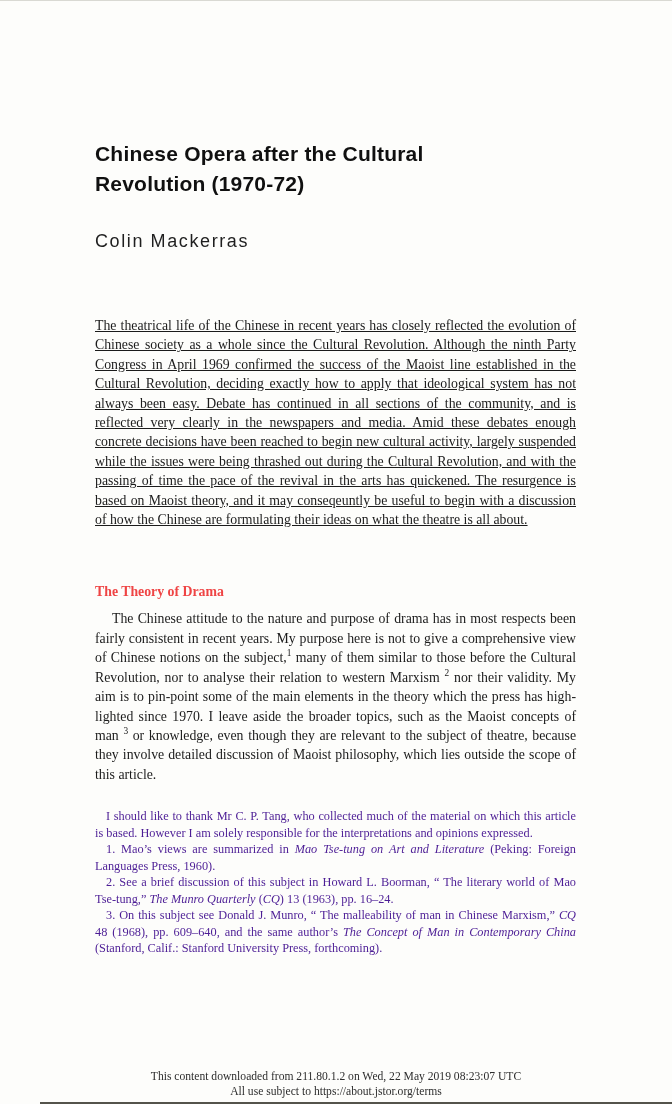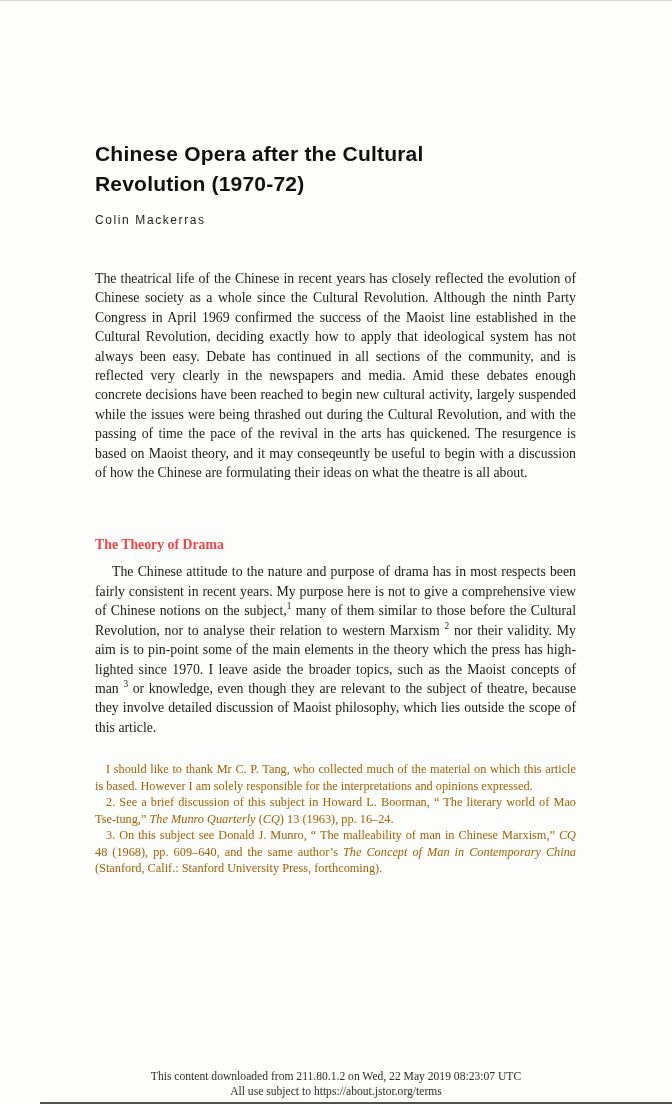--- a/index.html
+++ b/index.html
@@ -31,47 +31,47 @@
   .title {
     font-family: "Liberation Sans", sans-serif;
     font-weight: bold;
     font-size: 21px;
     line-height: 30px;
     letter-spacing: 0.2px;
     color: #101010;
   }
   .title-line { display: block; }
   .author {
-    margin-top: 14px;
+    margin-top: 32px;
     font-family: "Liberation Sans", sans-serif;
     font-weight: normal;
-    font-size: 12px;
+    font-size: 18px;
     letter-spacing: 1.6px;
     color: #1f1f1f;
   }
   .body-par {
     text-align: justify;
     font-size: 13.8px;
     line-height: 19.4px;
     color: #1b1b1b;
   }
-  .intro { margin-top: 42px; }
+  .intro { margin-top: 64px; text-decoration: underline; }
   .section-heading {
     margin-top: 55px;
     font-size: 13.8px;
     font-weight: bold;
     color: #ef4444;
   }
   .indented { margin-top: 9px; text-indent: 17px; }
   sup { font-size: 0.68em; line-height: 0; vertical-align: super; }
   .footnotes {
     margin-top: 24px;
     font-size: 12.3px;
     line-height: 16.5px;
-    color: #a16207;
+    color: #4c1d95;
   }
   .footnote { text-align: justify; text-indent: 11px; }
   .jstor-footer {
     position: absolute;
     bottom: 5px;
     left: 0; right: 0;
     text-align: center;
     font-size: 11.6px;
     line-height: 14.5px;
     color: #2d2d2d;
@@ -93,20 +93,21 @@
     </header>
 
     <p class="body-par intro">The theatrical life of the Chinese in recent years has closely reflected the evolution of Chinese society as a whole since the Cultural Revolution. Although the ninth Party Congress in April 1969 confirmed the success of the Maoist line established in the Cultural Revolution, deciding exactly how to apply that ideological system has not always been easy. Debate has continued in all sections of the community, and is reflected very clearly in the newspapers and media. Amid these debates enough concrete decisions have been reached to begin new cultural activity, largely suspended while the issues were being thrashed out during the Cultural Revolution, and with the passing of time the pace of the revival in the arts has quickened. The resurgence is based on Maoist theory, and it may conseqeuntly be useful to begin with a discussion of how the Chinese are formulating their ideas on what the theatre is all about.</p>
 
     <h2 class="section-heading">The Theory of Drama</h2>
 
     <p class="body-par indented"><span>The Chinese attitude to the nature and purpose of drama has in most respects been fairly consistent in recent years. My purpose here is not to give a comprehensive view of Chinese notions on the subject,</span><sup>1</sup><span> many of them similar to those before the Cultural Revolution, nor to analyse their relation to western Marxism </span><sup>2</sup><span> nor their validity. My aim is to pin-point some of the main elements in the theory which the press has high-lighted since 1970. I leave aside the broader topics, such as the Maoist concepts of man </span><sup>3</sup><span> or knowledge, even though they are relevant to the subject of theatre, because they involve detailed discussion of Maoist philosophy, which lies outside the scope of this article.</span></p>
 
     <section class="footnotes">
       <p class="footnote"><span>I should like to thank Mr C. P. Tang, who collected much of the material on which this article is based.  However I am solely responsible for the interpretations and opinions expressed.</span></p>
+      <p class="footnote"><span>1. Mao’s views are summarized in </span><span style="font-style: italic;">Mao Tse-tung on Art and Literature</span><span> (Peking: Foreign Languages Press, 1960).</span></p>
       <p class="footnote"><span>2. See a brief discussion of this subject in Howard L. Boorman, “ The literary world of Mao Tse-tung,” </span><span style="font-style: italic;">The Munro Quarterly</span><span> (</span><span style="font-style: italic;">CQ</span><span>) 13 (1963), pp. 16–24.</span></p>
       <p class="footnote"><span>3. On this subject see Donald J. Munro, “ The malleability of man in Chinese Marxism,” </span><span style="font-style: italic;">CQ</span><span> 48 (1968), pp. 609–640, and the same author’s </span><span style="font-style: italic;">The Concept of Man in Contemporary China</span><span> (Stanford, Calif.: Stanford University Press, forthcoming).</span></p>
     </section>
   </article>
 
   <footer class="jstor-footer">
     <div>This content downloaded from 211.80.1.2 on Wed, 22 May 2019 08:23:07 UTC</div>
     <div>All use subject to https://about.jstor.org/terms</div>
   </footer>
 

